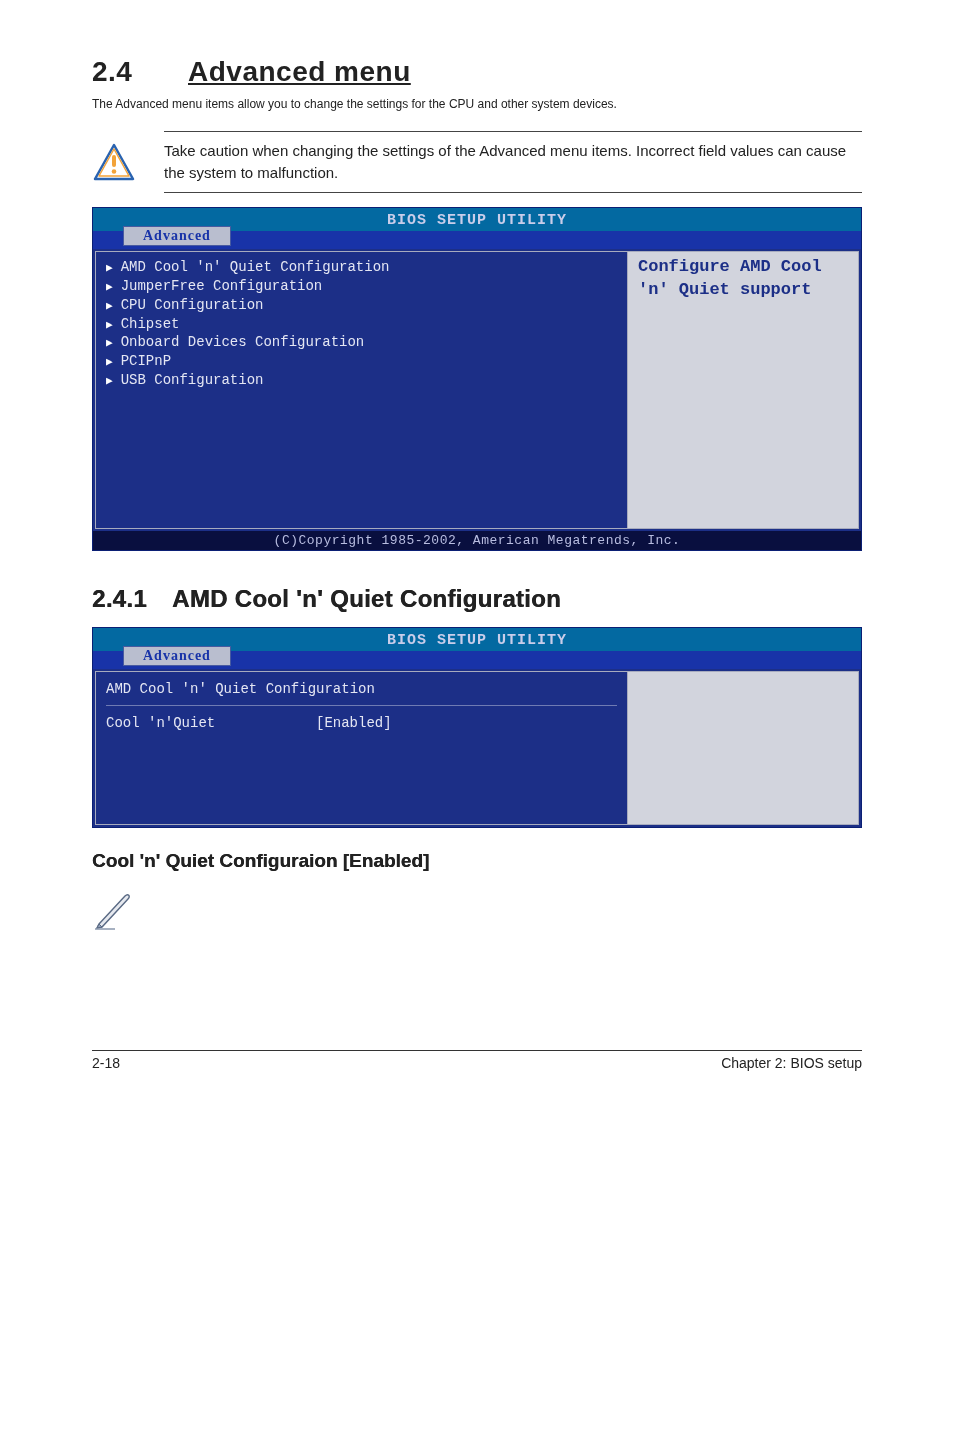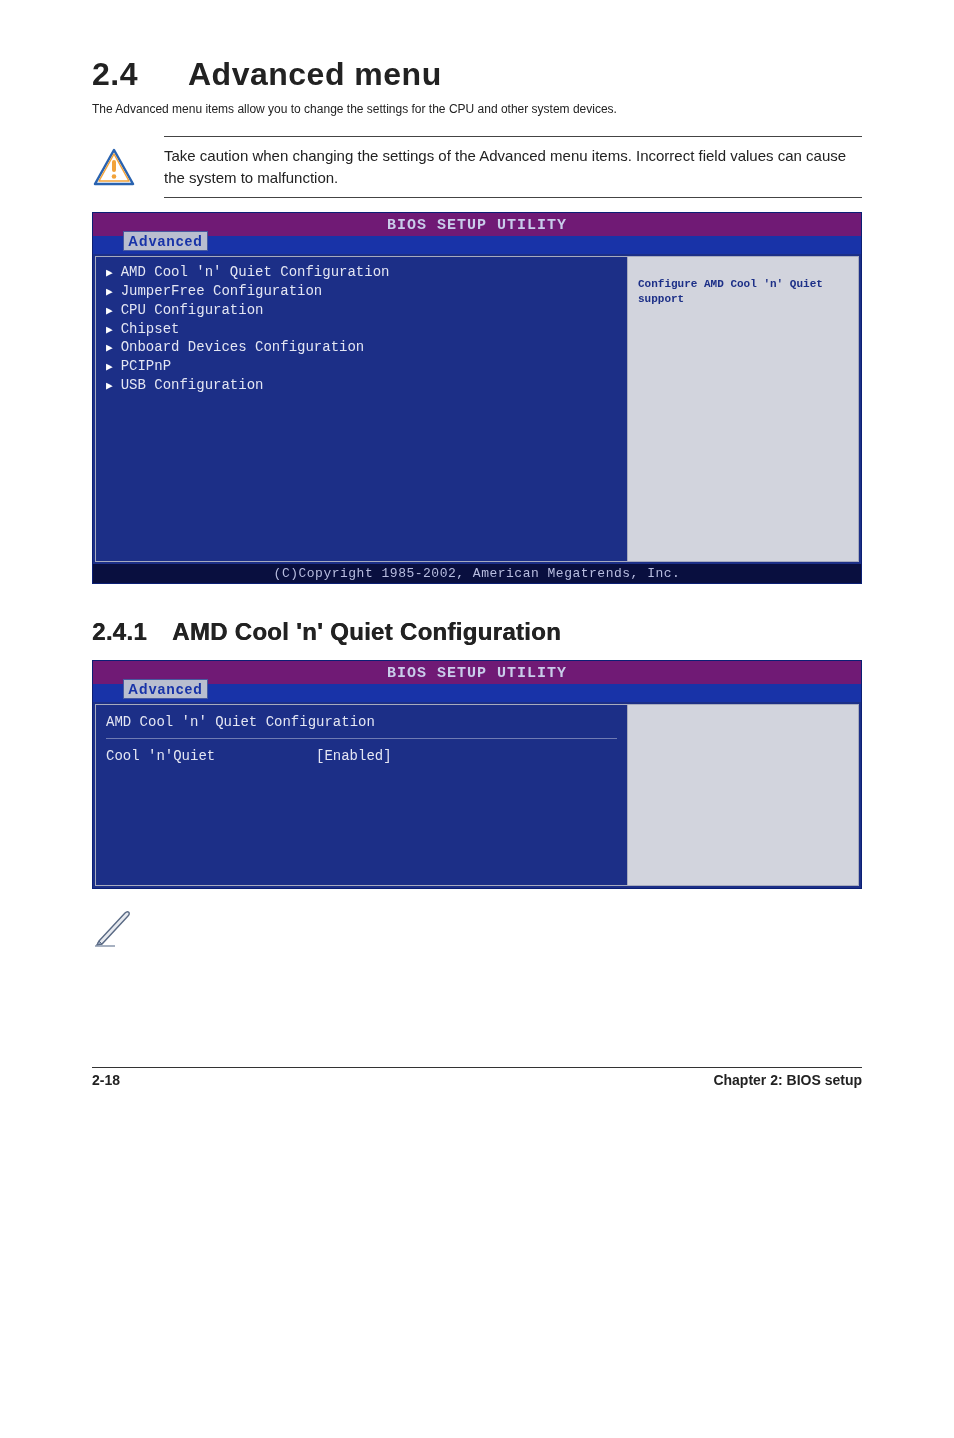--- a/index.html
+++ b/index.html
@@ -7,24 +7,25 @@
     padding: 0;
     background: #ffffff;
     font-family: Verdana, Geneva, sans-serif;
     color: #222;
     width: 954px;
   }
   .page {
     padding: 56px 92px 20px 92px;
   }
   h1 {
-    font-size: 32px;
+    font-size: 28px;
     font-weight: bold;
     margin: 0 0 8px 0;
     letter-spacing: 0.5px;
+    text-decoration: underline;
   }
   h1 .secnum {
     display: inline-block;
     width: 96px;
   }
   .intro {
     font-size: 12px;
     line-height: 1.45;
     margin: 4px 0 18px 0;
   }
@@ -49,43 +50,43 @@
     border-bottom: 1px solid #444;
     padding: 8px 0;
     font-size: 15px;
     line-height: 1.45;
   }
   .bios-outer {
     margin: 14px 0 8px 0;
     border: 1px solid #0b1f74;
   }
   .bios-header {
-    background: #701a75;
+    background: #0369a1;
     color: #9099c9;
     padding: 4px 0 2px 0;
     text-align: center;
     position: relative;
     font-family: "Courier New", monospace;
     font-weight: bold;
     font-size: 15px;
     letter-spacing: 1px;
   }
   .bios-title {
     color: #c9cdea;
   }
   .bios-tab {
     position: absolute;
     left: 30px;
     top: 18px;
     background: #b9becf;
     color: #1833a8;
-    font-family: Liberation Sans, sans-serif;
+    font-family: Liberation Serif, serif;
     font-size: 14px;
     font-weight: bold;
-    padding: 1px 4px;
+    padding: 1px 19px;
     border: 1px solid #475aa0;
     letter-spacing: 1px;
   }
   .bios-header-pad {
     height: 18px;
     background: #1833a8;
   }
   .bios-body {
     display: flex;
     background: #1c2f87;
@@ -107,24 +108,24 @@
     font-family: "Courier New", monospace;
     font-size: 14px;
     color: #e4e6f3;
     line-height: 1.35;
     position: relative;
   }
   .bios-right {
     width: 210px;
     border: 1px solid #a7abbe;
     margin: 2px 2px 2px 0;
-    padding: 20px 10px;
+    padding: 4px 10px;
     background: #d2d4dd;
     font-family: "Courier New", monospace;
-    font-size: 11px;
+    font-size: 17px;
     color: #1c2f87;
     line-height: 1.35;
     font-weight: bold;
     position: relative;
   }
   .bios-footer {
     background: #090f3f;
     color: #b8bde0;
     font-family: "Courier New", monospace;
     font-size: 13px;
@@ -181,21 +182,21 @@
   }
   .body-text {
     font-size: 15.5px;
     line-height: 1.5;
     margin: 2px 0 18px 0;
   }
   .footer-row {
     display: flex;
     justify-content: space-between;
     font-size: 14px;
-    font-weight: bold;
+    font-weight: normal;
     padding: 4px 0 18px 0;
     margin-top: 120px;
     border-top: 1px solid #333;
   }
 </style>
 </head>
 <body>
 
 <div class="page">
 
@@ -255,20 +256,21 @@
           <span class="lbl">Cool 'n'Quiet</span>
           <span>[Enabled]</span>
         </div>
       </div>
       <div class="bios-right">
         <div class="hint-faded">&nbsp;</div>
       </div>
     </div>
   </div>
 
+  <h3 class="optionhead">Cool 'n' Quiet Configuraion [Enabled]</h3>
 
   <div class="callout">
     <div class="icon">
       <svg width="42" height="44" viewBox="0 0 42 44">
         <path d="M6 38 L32 10 C35 7 38 10 35 13 L9 41 L4 42 Z" fill="#e6e9ef" stroke="#5a6a84" stroke-width="1.4"></path>
         <path d="M4 42 L9 41 L6 38 Z" fill="#94a3bb" stroke="#5a6a84" stroke-width="1"></path>
         <line x1="2" y1="43" x2="22" y2="43" stroke="#8a97ad" stroke-width="1.5"></line>
       </svg>
     </div>
   </div>

